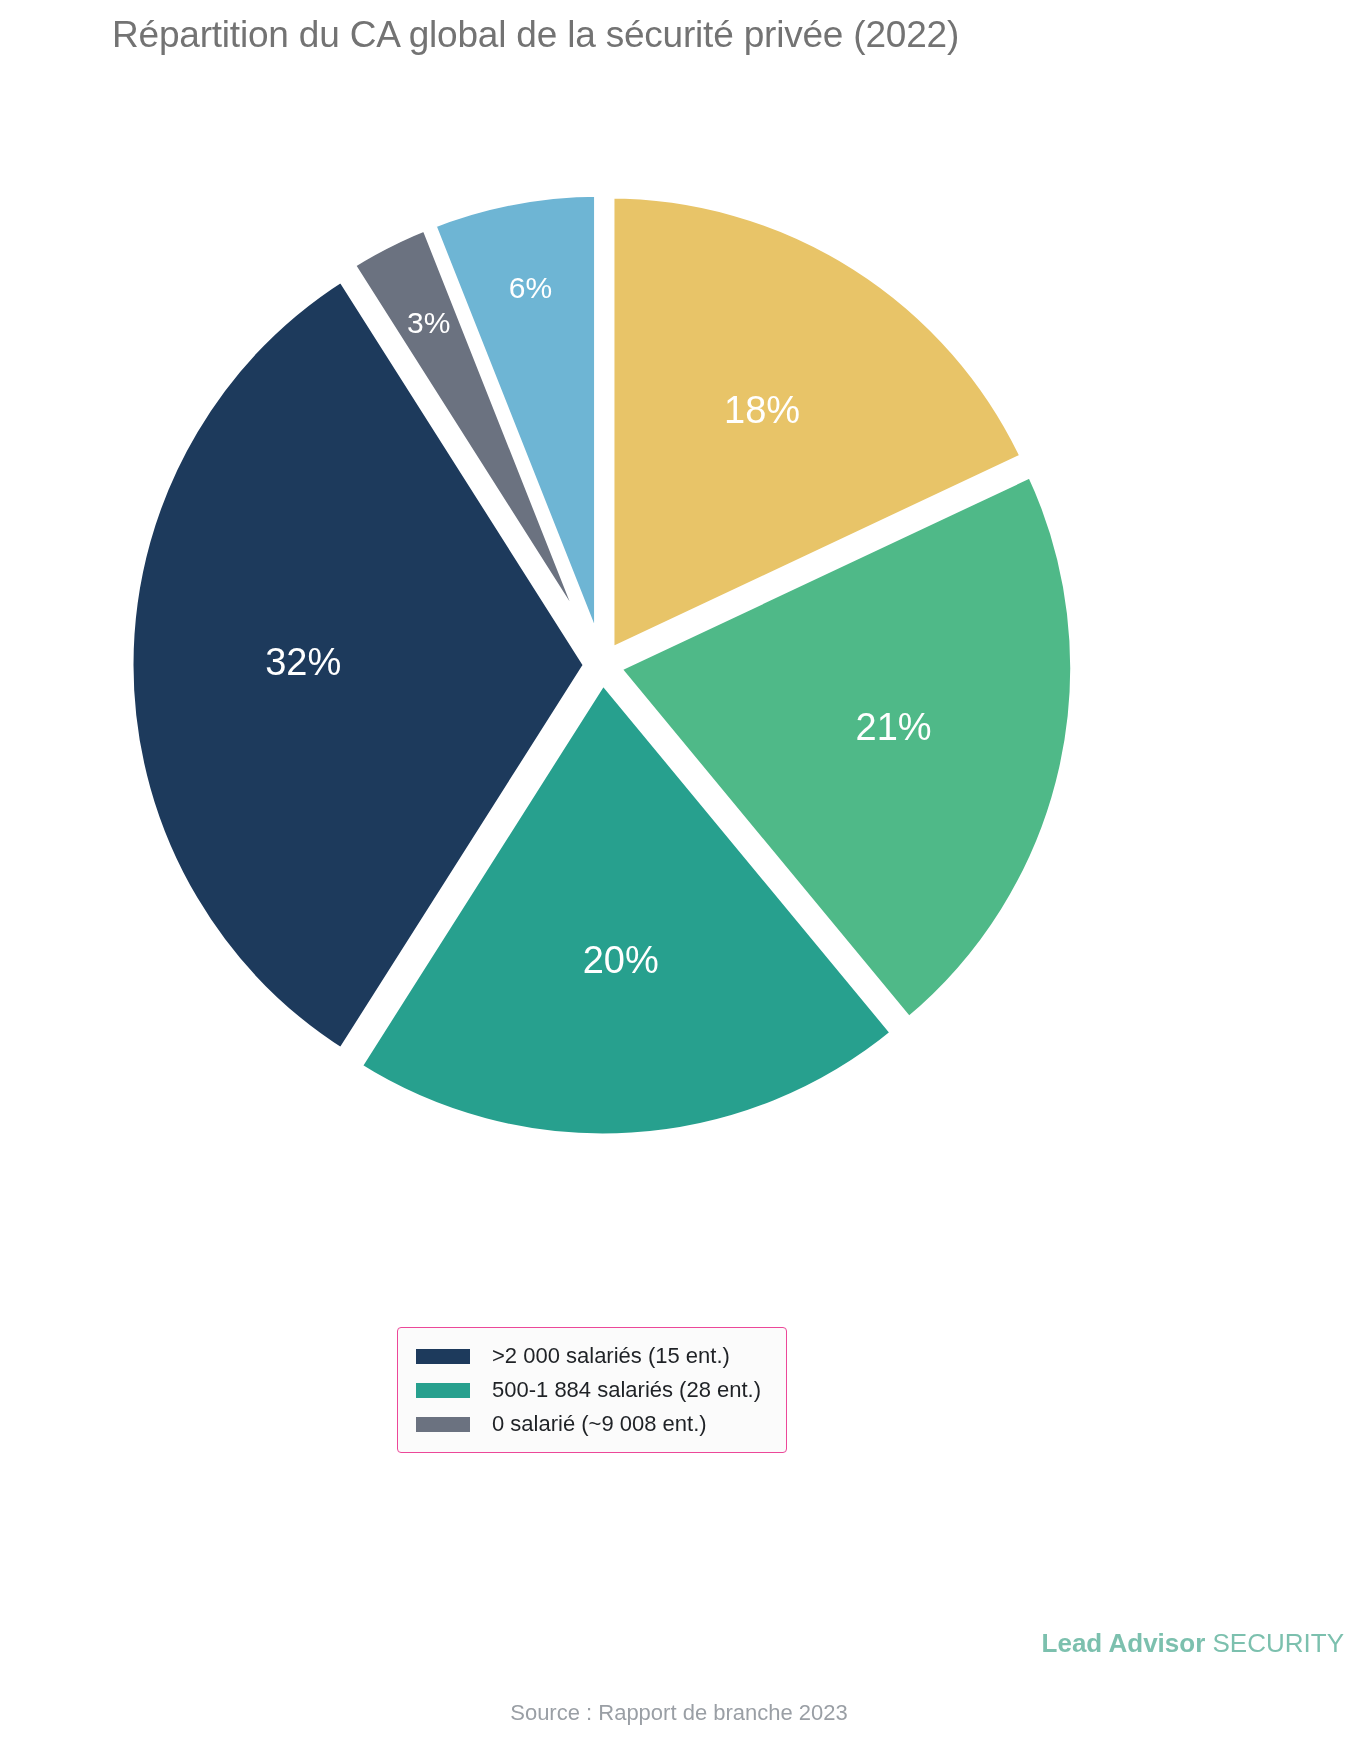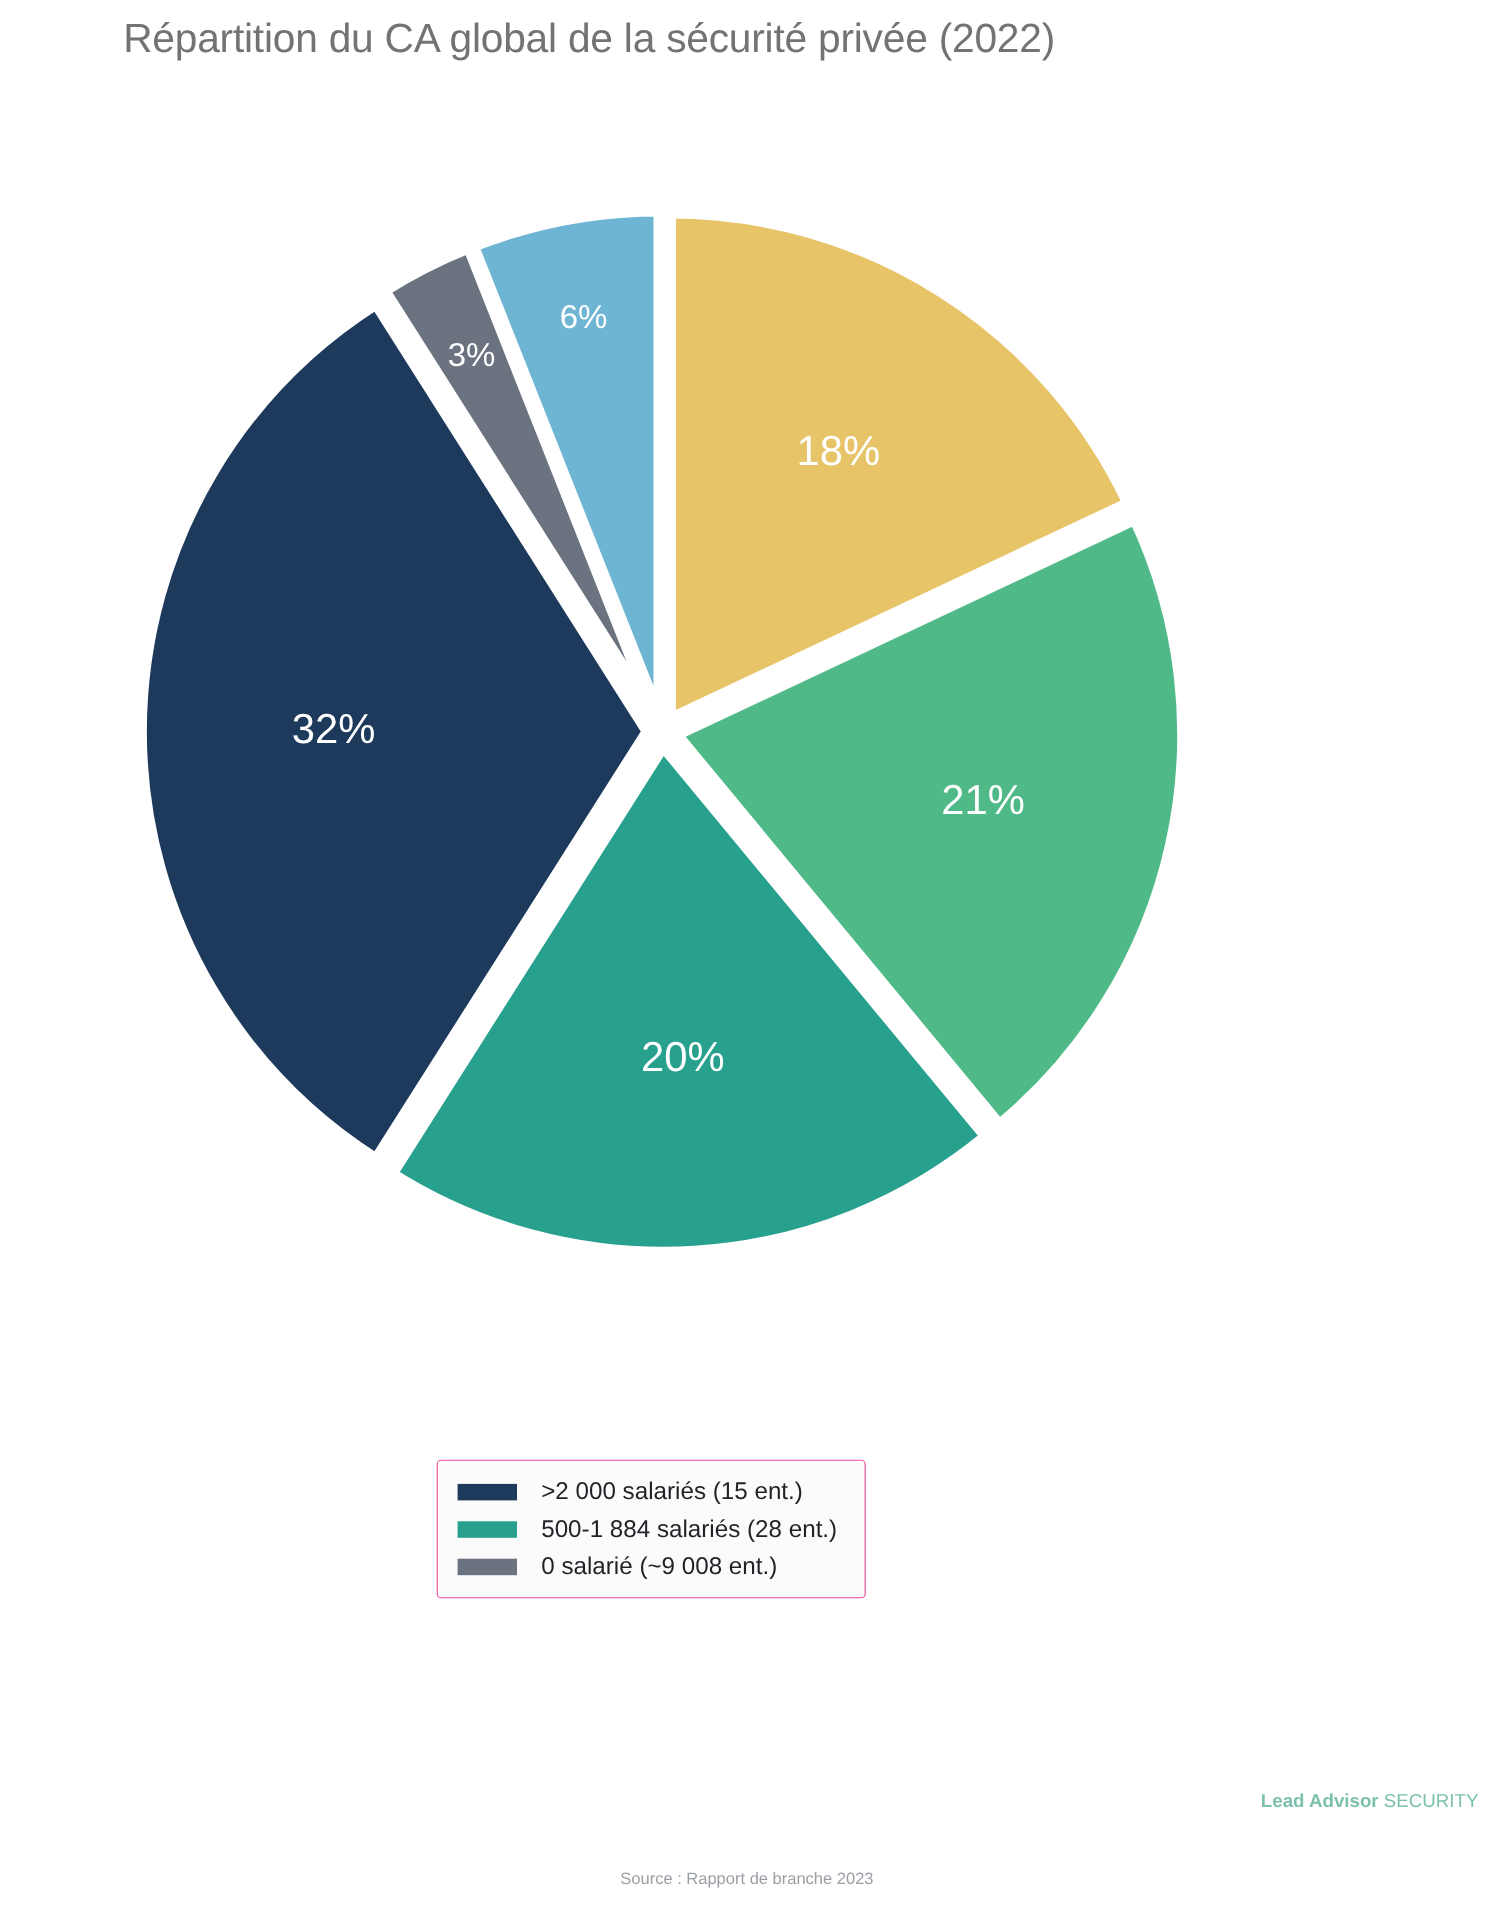--- a/index.html
+++ b/index.html
@@ -65,33 +65,33 @@
   }
   .legend-label {
     font-size: 22px;
     color: #1f2226;
     white-space: nowrap;
   }
   #brand {
     position: absolute;
     right: 14px;
     top: 1628px;
-    font-size: 17px;
+    font-size: 26px;
     color: #7cc0ae;
     white-space: nowrap;
   }
   #brand .brand-strong { font-weight: bold; }
   #brand .brand-light { font-weight: normal; }
   #source-note {
     position: absolute;
     left: 0;
     width: 1358px;
     top: 1700px;
     text-align: center;
-    font-size: 15px;
+    font-size: 22px;
     color: #9a9fa5;
   }
 </style>
 </head>
 <body>
 
 <div id="page-title">Répartition du CA global de la sécurité privée (2022)</div>
 
 <div id="chart-area">
   <svg id="pie-svg" viewBox="0 0 1358 1160">

